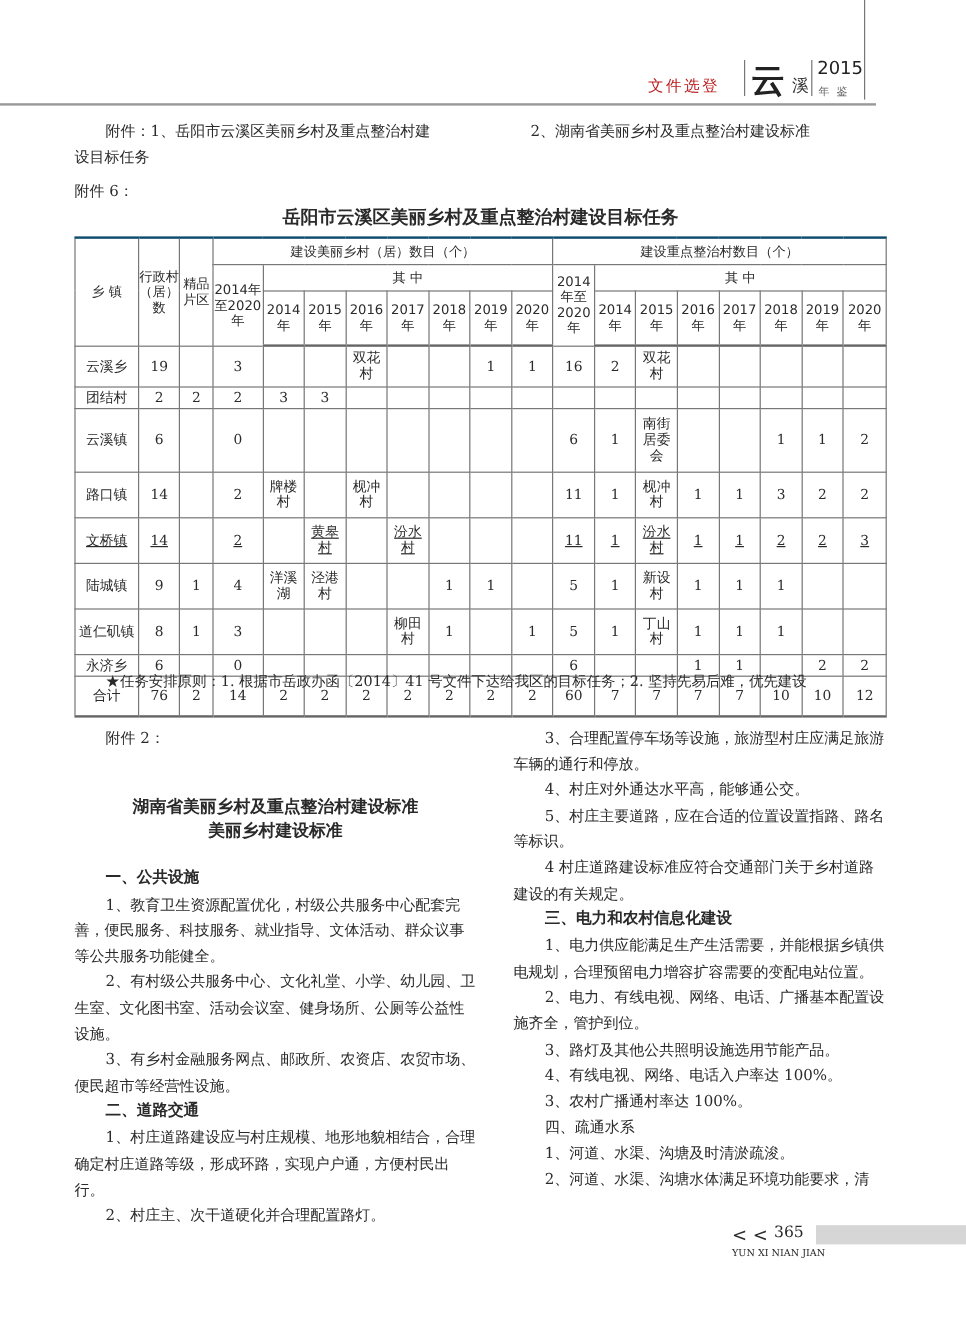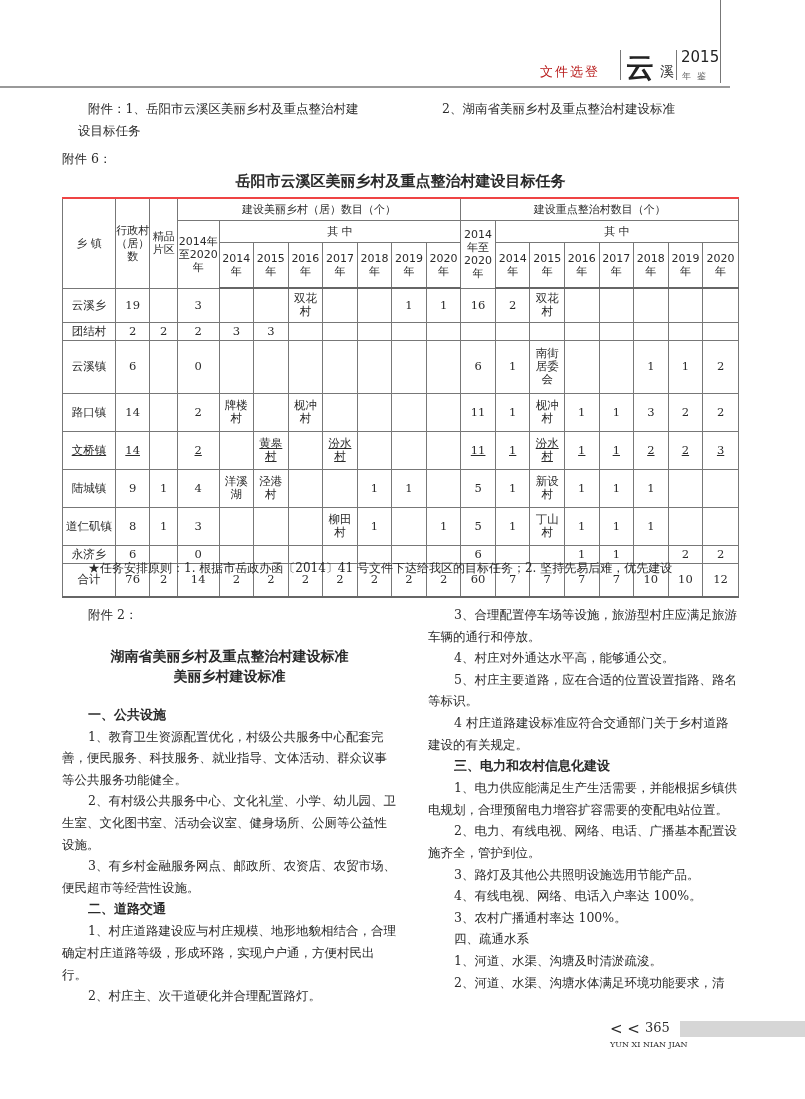--- a/index.html
+++ b/index.html
@@ -11,41 +11,41 @@
   .hdr .yun { position: absolute; left: 626px; top: 49px; font-family: "DejaVu Sans", sans-serif; font-size: 28px; font-weight: bold; color: #222; }
   .hdr .xi { position: absolute; left: 660px; top: 63px; font-family: "DejaVu Sans", sans-serif; font-size: 14px; color: #333; }
   .hdr .sep2 { position: absolute; left: 676px; top: 50px; width: 1px; height: 30px; background: #777; }
   .hdr .year { position: absolute; left: 681px; top: 48px; font-family: "DejaVu Sans", sans-serif; font-size: 15px; color: #222; }
   .hdr .nianjian { position: absolute; left: 682px; top: 70px; font-family: "DejaVu Sans", sans-serif; font-size: 9px; color: #666; letter-spacing: 6px; }
   .hdr .rule { position: absolute; left: 0; top: 86px; width: 730px; height: 2px; background: #999; }
 
   .intro { position: absolute; left: 62px; top: 98px; width: 700px; font-size: 12.5px; line-height: 22px; }
   .intro .l1a { position: absolute; left: 26px; top: 0; white-space: nowrap; }
   .intro .l1b { position: absolute; left: 380px; top: 0; white-space: nowrap; }
-  .intro .l2 { position: absolute; left: 16px; top: 22px; white-space: nowrap; }
+  .intro .l2 { position: absolute; left: 0; top: 22px; white-space: nowrap; }
   .att1 { position: absolute; left: 62px; top: 151px; font-size: 12.5px; }
   .title1 { position: absolute; left: 62px; top: 172px; width: 677px; text-align: center; font-size: 15px; font-weight: bold; font-family: "DejaVu Serif", serif; }
 
   table.tbl { position: absolute; left: 62px; top: 197px; width: 677px; border-collapse: collapse; table-layout: fixed; font-size: 11.5px; }
   .tbl td { border: 1px solid #777; text-align: center; vertical-align: middle; padding: 0; line-height: 13px; }
   .tbl tr.h td { font-family: "DejaVu Sans", sans-serif; font-size: 11px; }
   .tbl tr.r td { font-family: "DejaVu Serif", serif; font-size: 11.5px; }
   .tbl thead tr:last-child td { border-bottom: 2px solid #666; }
   .tbl tr.total td { border-bottom: 2px solid #666; }
-  .tbl .topb td { border-top: 2px solid #ef4444; }
+  .tbl .topb td { border-top: 2px solid #0c4a6e; }
   .tbl td.name { font-size: 12px; }
 
   .note { position: absolute; left: 62px; top: 558px; width: 680px; font-size: 12px; line-height: 20px; }
   .note .n1 { text-indent: 26px; }
 
   .col { position: absolute; font-size: 12.5px; line-height: 21.6px; }
   .col.left { left: 62px; top: 604px; width: 335px; }
   .col.right { left: 428px; top: 604px; width: 312px; }
   .col p { margin: 0; text-indent: 26px; }
-  .col .att2 { text-indent: 26px; margin-bottom: 20px; }
+  .col .att2 { text-indent: 26px; margin-bottom: 37px; }
   .col .t2 { font-family: "DejaVu Sans", sans-serif; font-weight: bold; font-size: 14px; text-align: center; line-height: 20px; }
   .col .t2b { margin-bottom: 18px; }
   .col .sec { font-family: "DejaVu Sans", sans-serif; font-weight: bold; font-size: 13px; text-indent: 26px; line-height: 22px; }
 
   .footer { position: absolute; left: 610px; top: 1020px; }
   .footer .arrows { position: absolute; left: 0; top: 0; font-size: 15px; font-family: "DejaVu Sans", sans-serif; white-space: nowrap; }
   .footer .page { position: absolute; left: 35px; top: 0; font-size: 13px; }
   .footer .bar { position: absolute; left: 70px; top: 1px; width: 135px; height: 16px; background: #d6d6d6; }
   .footer .sub { position: absolute; left: 0; top: 20px; font-size: 8px; white-space: nowrap; }
 </style>

